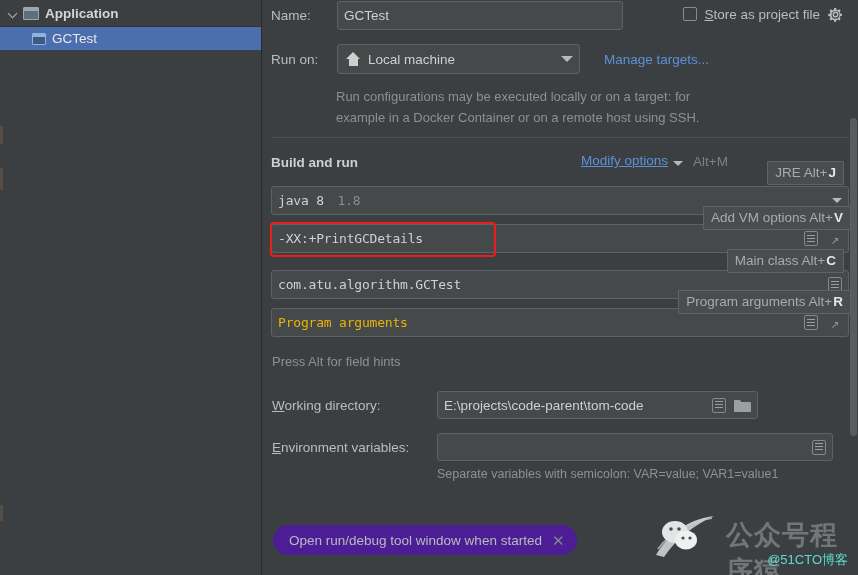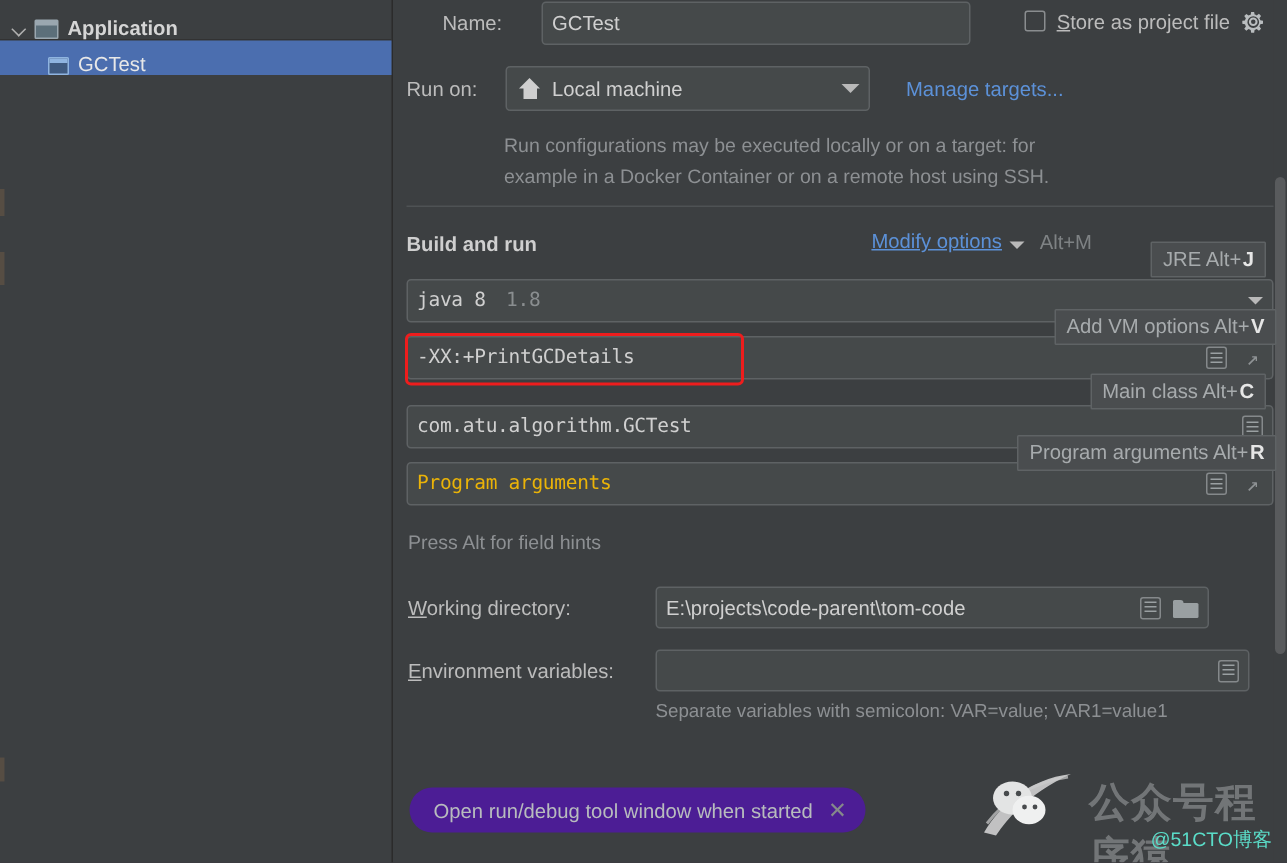--- a/index.html
+++ b/index.html
@@ -28,21 +28,21 @@
     width: 262px;
     height: 575px;
     background: #3c3f41;
     border-right: 1px solid #2b2b2b;
     position: relative;
     flex: 0 0 262px;
     box-sizing: border-box;
   }
   .tree-row {
     display: flex;
-    align-items: flex-end;
+    align-items: center;
     height: 22px;
     padding-left: 6px;
     box-sizing: border-box;
     font-size: 13.5px;
     white-space: nowrap;
   }
   .tree-row.root {
     font-weight: bold;
     color: #d5d5d5;
     border-bottom: 1px solid #323232;
@@ -417,21 +417,21 @@
     <div class="edge-artifact" style="top:505px;height:16px;"></div>
   </div>
 
   <div class="right-pane">
 
     <div class="scroll-track">
       <div class="scroll-thumb"></div>
     </div>
 
     <div class="row" style="left:9px; top:0px; width:580px; height:30px;">
-      <span class="lbl" style="width:66px;margin-left:24px;">Name:</span>
+      <span class="lbl" style="width:66px;">Name:</span>
       <div class="field" style="width:286px; height:29px;">
         <span>GCTest</span>
       </div>
     </div>
 
     <div class="row" style="right:14px; top:2px; height:24px;">
       <span class="cbox"></span>
       <span class="lbl" style="margin-right:7px;"><u>S</u>tore as project file</span>
       <span class="gear">
         <svg width="17" height="17" viewBox="0 0 17 17">
@@ -493,21 +493,21 @@
       <span style="display:flex; align-items:center; gap:10px;">
         <span class="icon-list"></span>
         <span class="icon-expand">↗</span>
       </span>
     </div>
 
     <div class="hint" style="position:absolute; left:10px; top:354px;">Press Alt for field hints</div>
 
     <div class="row" style="left:10px; top:390px; height:30px;">
       <span class="lbl" style="width:165px;"><u>W</u>orking directory:</span>
-      <div class="field" style="width:369px; height:28px; justify-content:space-between;">
+      <div class="field" style="width:321px; height:28px; justify-content:space-between;">
         <span>E:\projects\code-parent\tom-code</span>
         <span style="display:flex; align-items:center; gap:8px;">
           <span class="icon-list"></span>
           <span class="icon-folder"></span>
         </span>
       </div>
     </div>
 
     <div class="row" style="left:10px; top:432px; height:30px;">
       <span class="lbl" style="width:165px;"><u>E</u>nvironment variables:</span>

